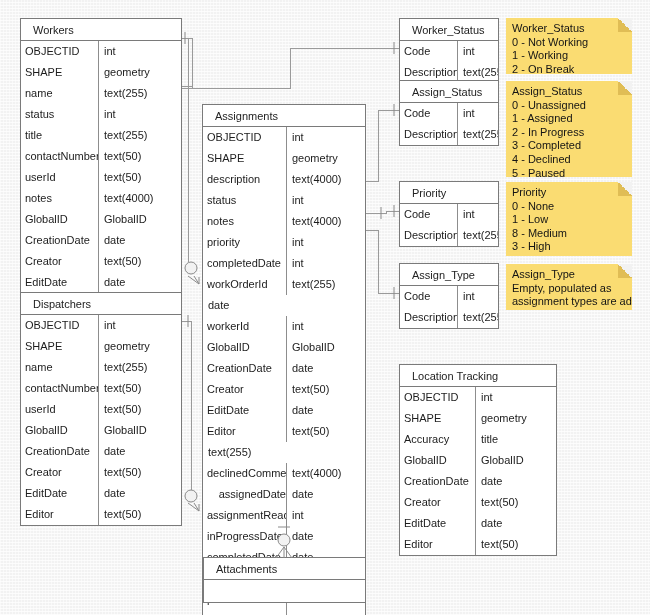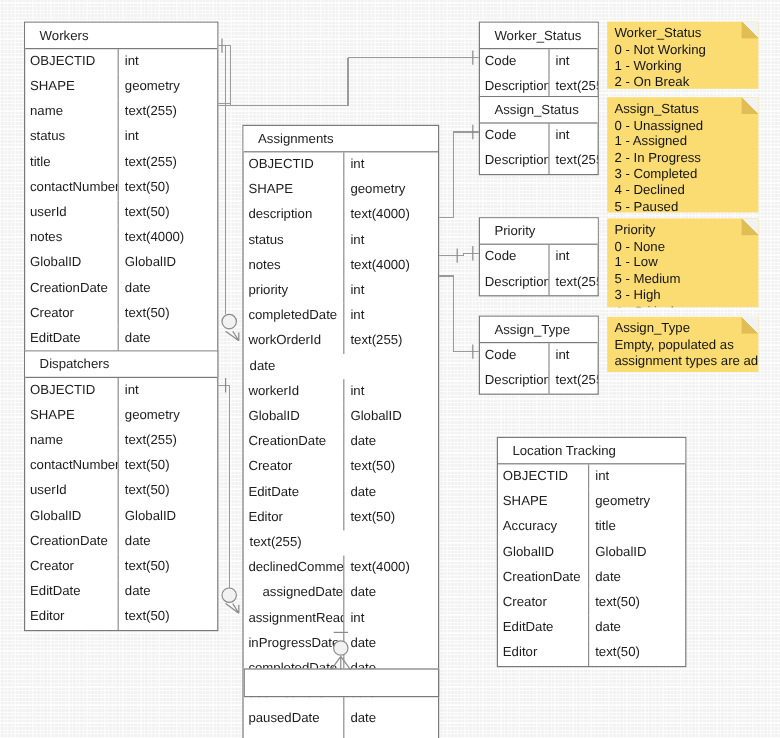--- a/index.html
+++ b/index.html
@@ -384,21 +384,21 @@
           <div class="c1" style="width: 58px;">Code</div>
           <div class="c2">int</div>
         </div>
         <div class="erow">
           <div class="c1" style="width: 58px;">Description</div>
           <div class="c2">text(255)</div>
         </div>
       </div>
   </div>
 
-  <div class="entity" style="left:414px;top:364px;width:158px;">
+  <div class="entity" style="left:399px;top:364px;width:158px;">
     <div class="ehead">Location Tracking</div>
     <div>
         <div class="erow">
           <div class="c1" style="width: 76px;">OBJECTID</div>
           <div class="c2">int</div>
         </div>
         <div class="erow">
           <div class="c1" style="width: 76px;">SHAPE</div>
           <div class="c2">geometry</div>
         </div>
@@ -423,20 +423,21 @@
           <div class="c2">date</div>
         </div>
         <div class="erow">
           <div class="c1" style="width: 76px;">Editor</div>
           <div class="c2">text(50)</div>
         </div>
       </div>
   </div>
 
   <div class="entity" style="left:203px;top:557px;width:163px;">
+    <div class="ehead">Attachments</div>
     <div class="erow blank">
       <div class="c1" style="width:163px;"></div>
     </div>
   </div>
 
   <div class="note" style="left:506px;top:18px;width:126px;height:56px;">
     <div class="fold"></div>
     <div class="ntitle">Worker_Status</div>
     <div>
         <div class="nline">0 - Not Working</div>
@@ -457,21 +458,21 @@
         <div class="nline">5 - Paused</div>
       </div>
   </div>
 
   <div class="note" style="left:506px;top:182px;width:126px;height:74px;">
     <div class="fold"></div>
     <div class="ntitle">Priority</div>
     <div>
         <div class="nline">0 - None</div>
         <div class="nline">1 - Low</div>
-        <div class="nline">5 - Medium</div>
+        <div class="nline">8 - Medium</div>
         <div class="nline">3 - High</div>
         <div class="nline">4 - Critical</div>
       </div>
   </div>
 
   <div class="note" style="left:506px;top:264px;width:126px;height:46px;">
     <div class="fold"></div>
     <div class="ntitle">Assign_Type</div>
     <div>
         <div class="nline">Empty, populated as</div>

